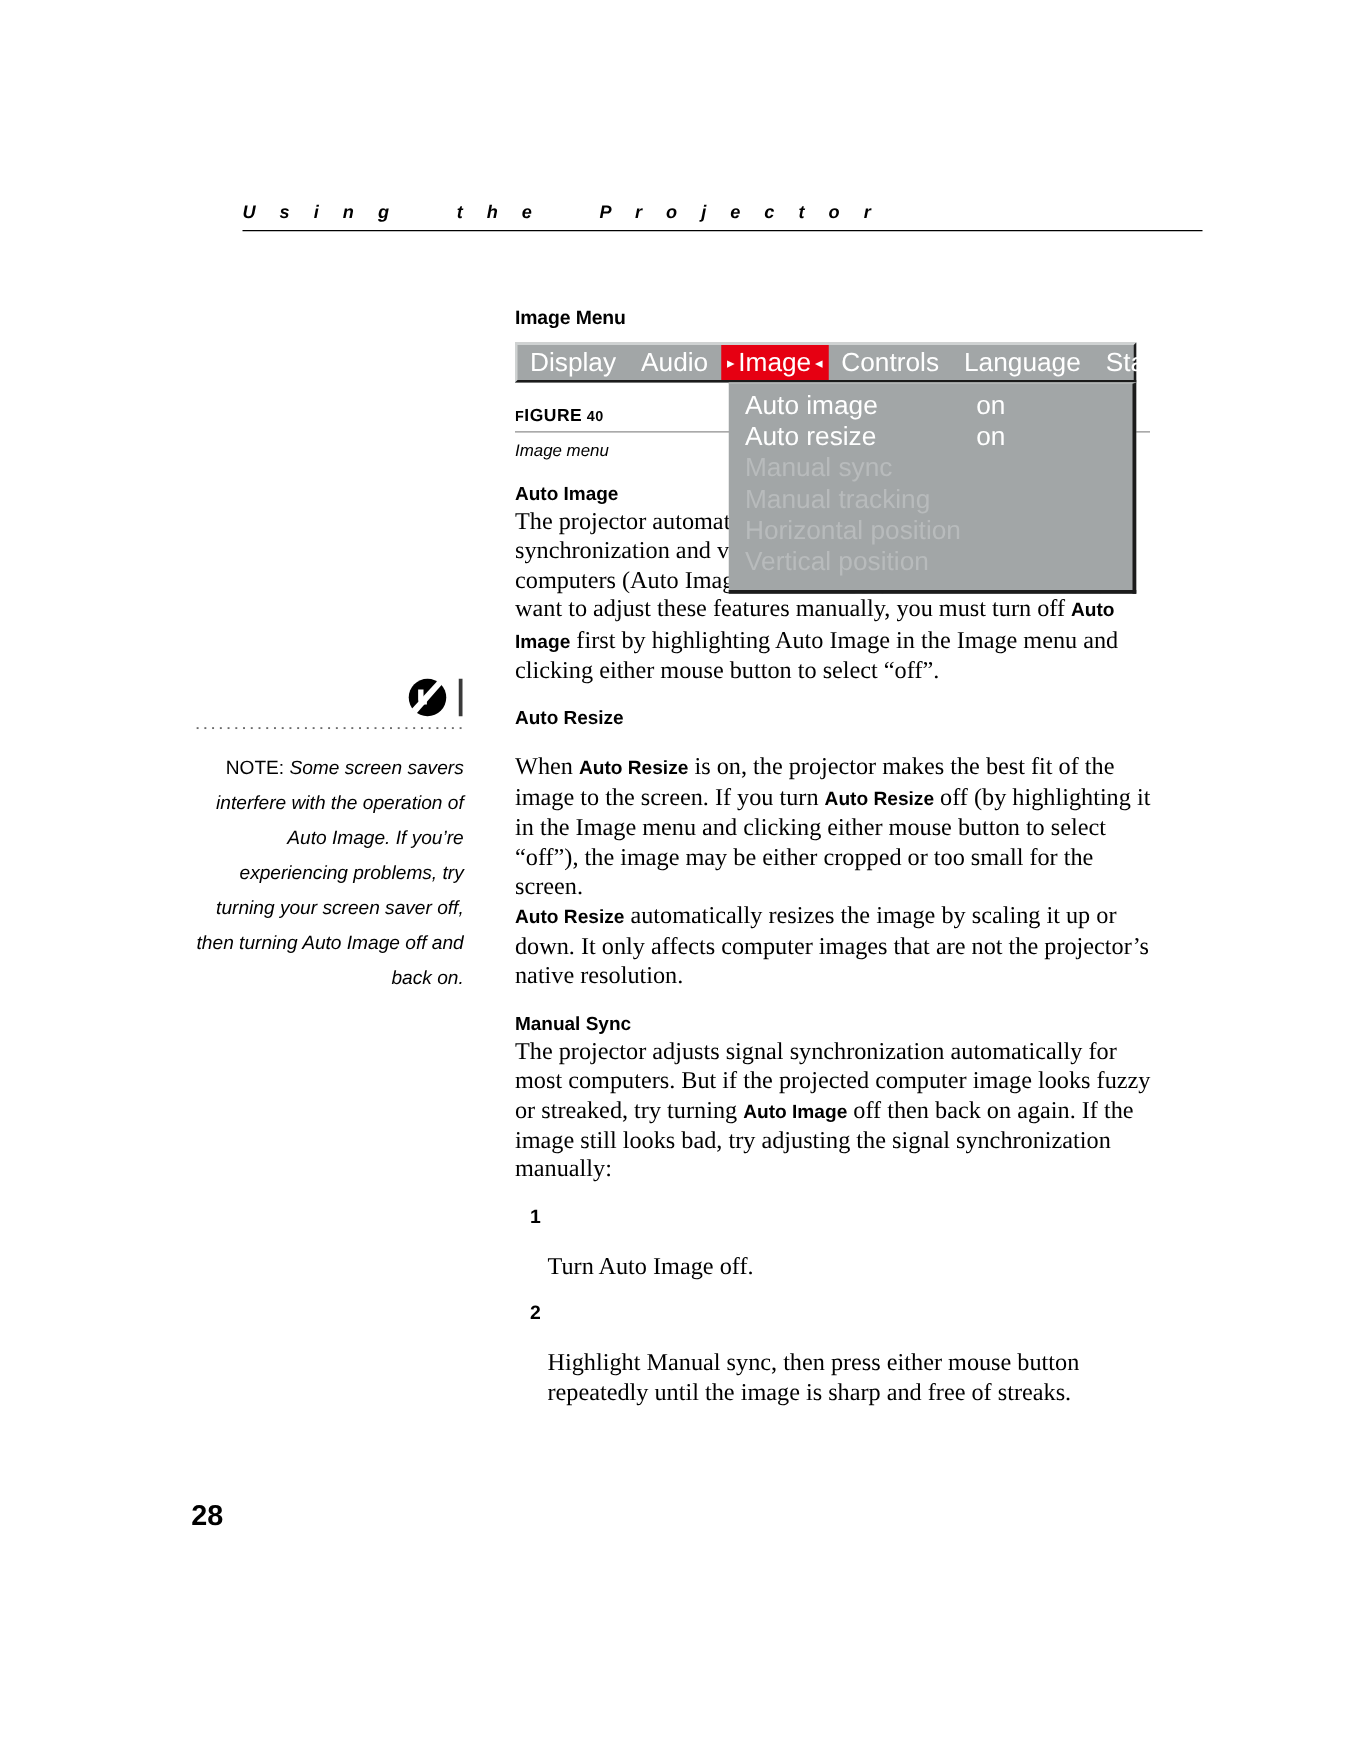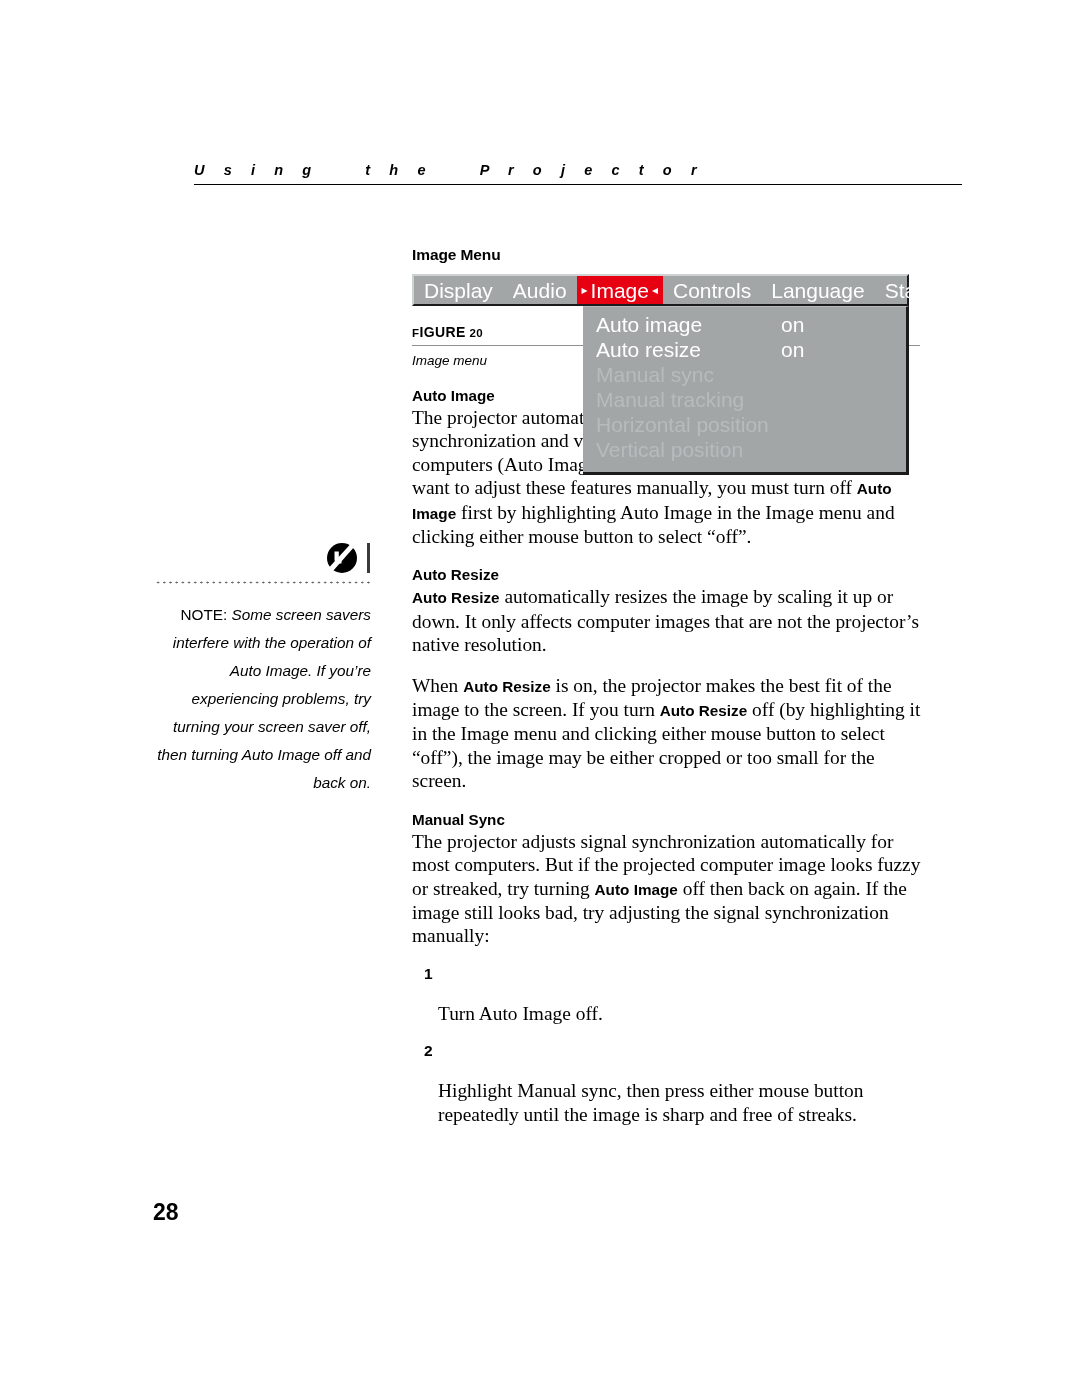--- a/index.html
+++ b/index.html
@@ -303,34 +303,34 @@
       <div class="osd-row disabled">
         <span class="osd-label">Horizontal position</span>
       </div>
       <div class="osd-row disabled">
         <span class="osd-label">Vertical position</span>
       </div>
     </div>
   </div>
 
   <div id="figure-caption">
-    <span class="fig-label"><span>F</span><span class="fig-small">IGURE</span>&nbsp;<span>20</span></span>
+    <span class="fig-label"><span>F</span><span class="fig-small">IGURE</span>&nbsp;<span>40</span></span>
     <div class="fig-rule"></div>
     <span class="fig-title">Image menu</span>
   </div>
 
   <div style="margin-top:18px;">
     <p class="sub-head">Auto Image</p>
     <p class="body-block"><span>The projector automatically adjusts tracking, signal synchronization and vertical and horizontal position for most computers (Auto Image does not apply to video sources). If you want to adjust these features manually, you must turn off </span><b class="inline-bold">Auto Image</b><span> first by highlighting Auto Image in the Image menu and clicking either mouse button to select “off”.</span></p>
   </div>
 
   <div class="gap-before">
     <p class="sub-head">Auto Resize</p>
+    <p class="body-block gap-before"><span>When </span><b class="inline-bold">Auto Resize</b><span> is on, the projector makes the best fit of the image to the screen. If you turn </span><b class="inline-bold">Auto Resize</b><span> off (by highlighting it in the Image menu and clicking either mouse button to select “off”), the image may be either cropped or too small for the screen.</span></p>
     <p class="body-block"><b class="inline-bold">Auto Resize</b><span> automatically resizes the image by scaling it up or down. It only affects computer images that are not the projector’s native resolution.</span></p>
-    <p class="body-block gap-before"><span>When </span><b class="inline-bold">Auto Resize</b><span> is on, the projector makes the best fit of the image to the screen. If you turn </span><b class="inline-bold">Auto Resize</b><span> off (by highlighting it in the Image menu and clicking either mouse button to select “off”), the image may be either cropped or too small for the screen.</span></p>
   </div>
 
   <div class="gap-before">
     <p class="sub-head">Manual Sync</p>
     <p class="body-block"><span>The projector adjusts signal synchronization automatically for most computers. But if the projected computer image looks fuzzy or streaked, try turning </span><b class="inline-bold">Auto Image</b><span> off then back on again. If the image still looks bad, try adjusting the signal synchronization manually:</span></p>
 
     <div class="step">
       <span class="step-num">1</span>
       <span class="step-text">Turn Auto Image off.</span>
     </div>

